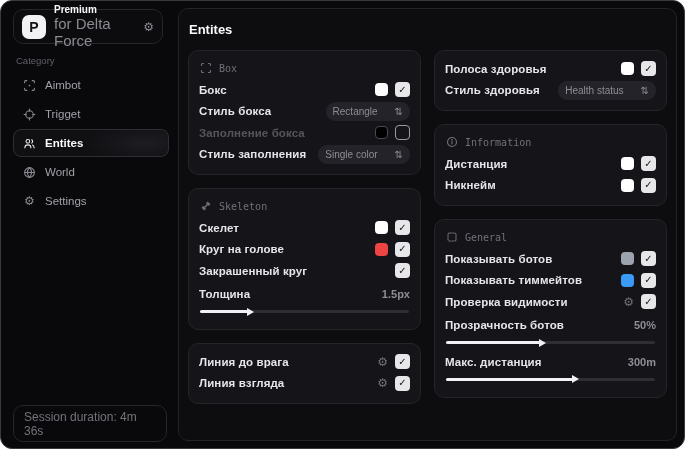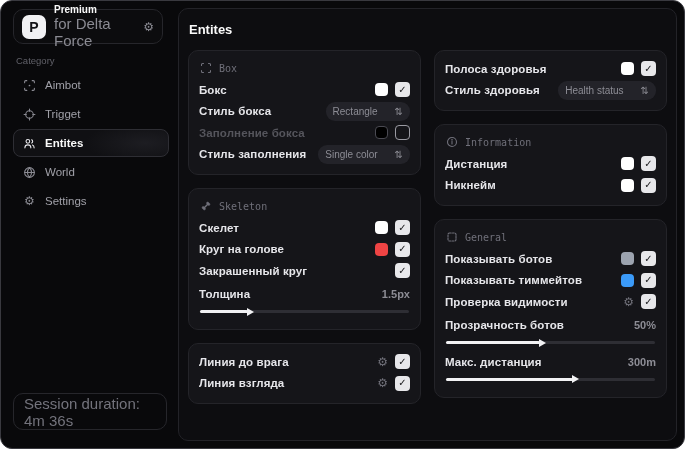--- a/index.html
+++ b/index.html
@@ -23,22 +23,22 @@
   .brand-gear{color:#8b8b93;font-size:12px;cursor:pointer;}
   .category{position:absolute;left:15px;top:54px;font-size:9.5px;color:#606068;}
   .nav{position:absolute;left:12px;top:70px;width:156px;display:flex;flex-direction:column;gap:1px;}
   .nav-item{height:28px;display:flex;align-items:center;gap:9px;padding:0 9px;border-radius:8px;
     color:#a0a0a8;font-size:11.5px;border:1px solid transparent;cursor:pointer;box-sizing:border-box;}
   .nav-item .ni{width:13px;height:13px;display:flex;align-items:center;justify-content:center;color:#8b8b93;}
   .nav-item.active{color:#fafafa;font-weight:600;border-color:#2e2e34;
     background:radial-gradient(60px 20px at 85% 50%, #1d1d22, #101013);}
   .nav-item.active .ni{color:#e8e8ec;}
   .session{
-    position:absolute;left:12px;bottom:18px;width:154px;height:37px;border:1px solid #26262b;border-radius:10px;
-    display:flex;align-items:center;padding:0 10px;box-sizing:border-box;font-size:15px;color:#73737c;
+    position:absolute;left:12px;bottom:6px;width:154px;height:37px;border:1px solid #26262b;border-radius:10px;
+    display:flex;align-items:center;padding:0 10px;box-sizing:border-box;font-size:12px;color:#73737c;
   }
   
   .main{
     position:absolute;left:177px;top:7px;right:7px;bottom:7px;
     background:#0d0d10;border:1px solid #232328;border-radius:10px;
     padding:13px 9px 9px 9px;box-sizing:border-box;
   }
   .page-title{font-size:13px;font-weight:700;color:#fafafa;margin:0 0 13px 1px;}
   .cols{display:flex;gap:13px;}
   .col{width:234px;display:flex;flex-direction:column;gap:13px;box-sizing:border-box;}

